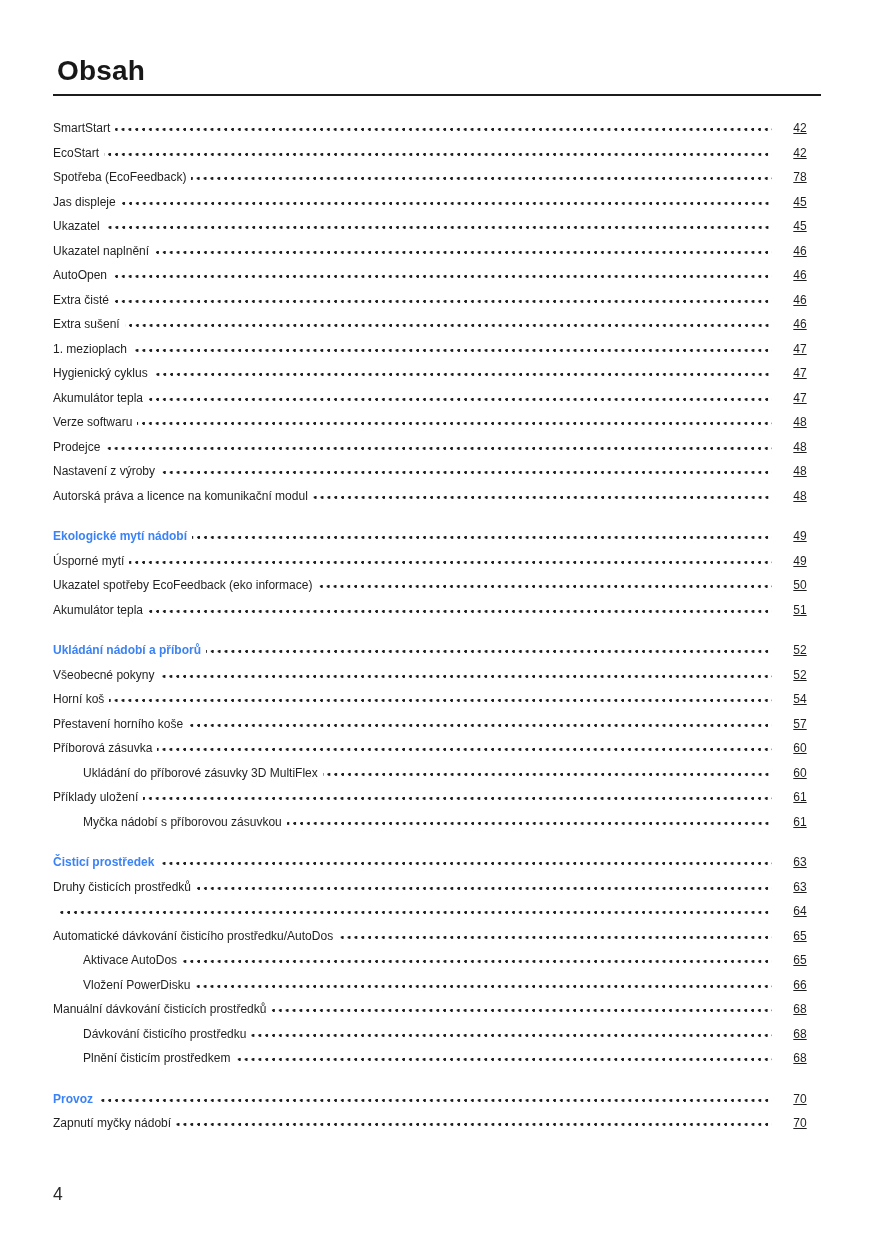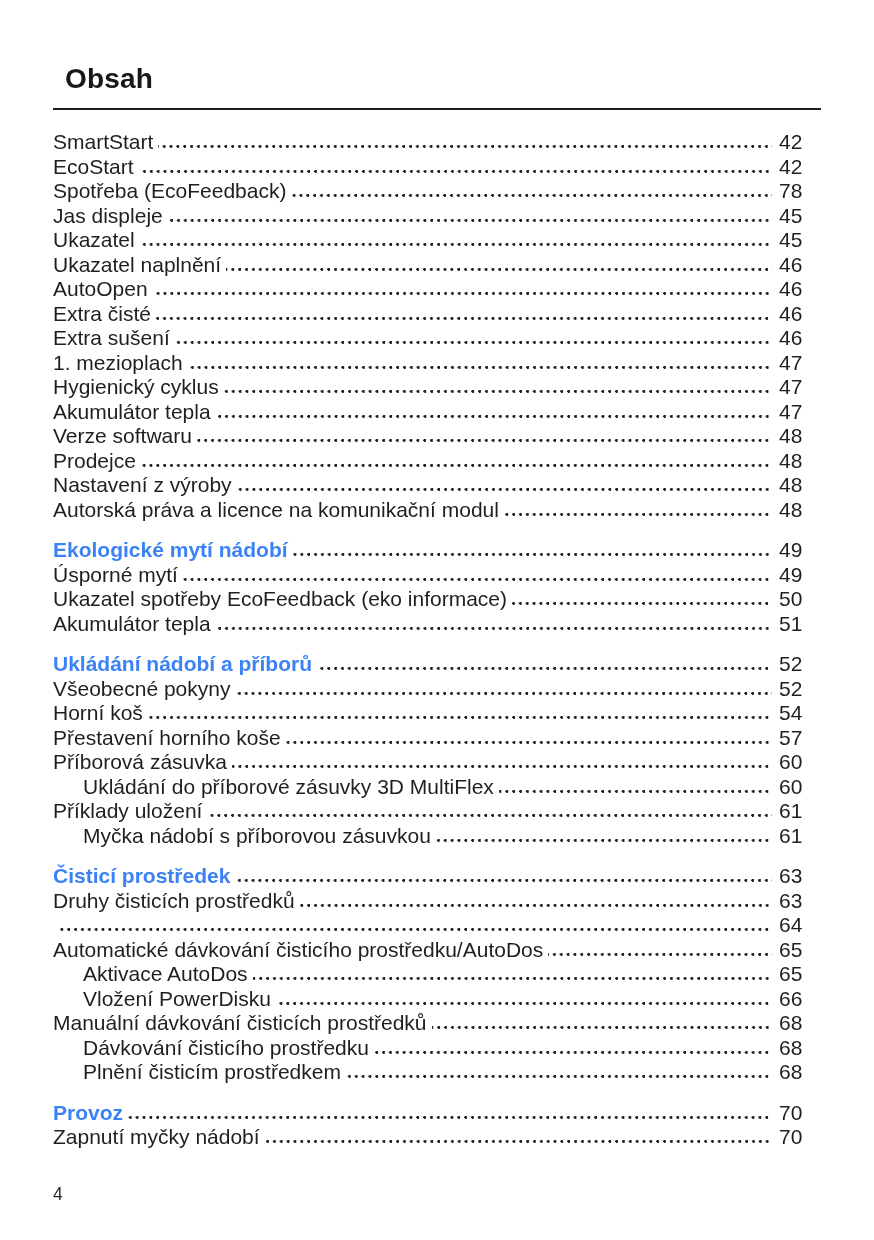--- a/index.html
+++ b/index.html
@@ -17,35 +17,35 @@
     -webkit-font-smoothing: antialiased;
   }
   .page {
     box-sizing: border-box;
     width: 874px;
     height: 1240px;
     padding: 50px 53px 0 53px;
     position: relative;
   }
   h1.doc-title {
-    margin: 12px;
+    margin: 4px;
     font-size: 28px;
     line-height: 34px;
     font-weight: bold;
     letter-spacing: 0.2px;
     color: #181818;
   }
   .title-rule {
     margin-top: 6px;
     height: 0;
     border-top: 2px solid #1c1c1c;
   }
   .toc {
     margin-top: 20px;
-    font-size: 21px;
+    font-size: 12px;
     line-height: 24.5px;
   }
   .toc-group { margin: 0; }
   .toc-group + .toc-group { margin-top: 16px; }
   .toc-row {
     display: flex;
     align-items: baseline;
   }
   .toc-row .label {
     white-space: nowrap;
@@ -65,22 +65,23 @@
     margin-left: 5px;
     margin-right: 7px;
     background-image: radial-gradient(circle at 1.7px 2.4px, #1f1f1f 1.25px, transparent 1.7px);
     background-size: 6.85px 5px;
     background-repeat: repeat-x;
     background-position: right bottom;
   }
   .pagenum {
     flex: 0 0 42px;
     width: 42px;
-    text-align: left;
+    text-align: center;
     white-space: nowrap;
+    text-decoration: underline;
   }
   .footer-pagenum {
     position: absolute;
     left: 53px;
     top: 1182px;
     font-size: 17.5px;
     line-height: 24.5px;
     color: #2a2a2a;
   }
 </style>

